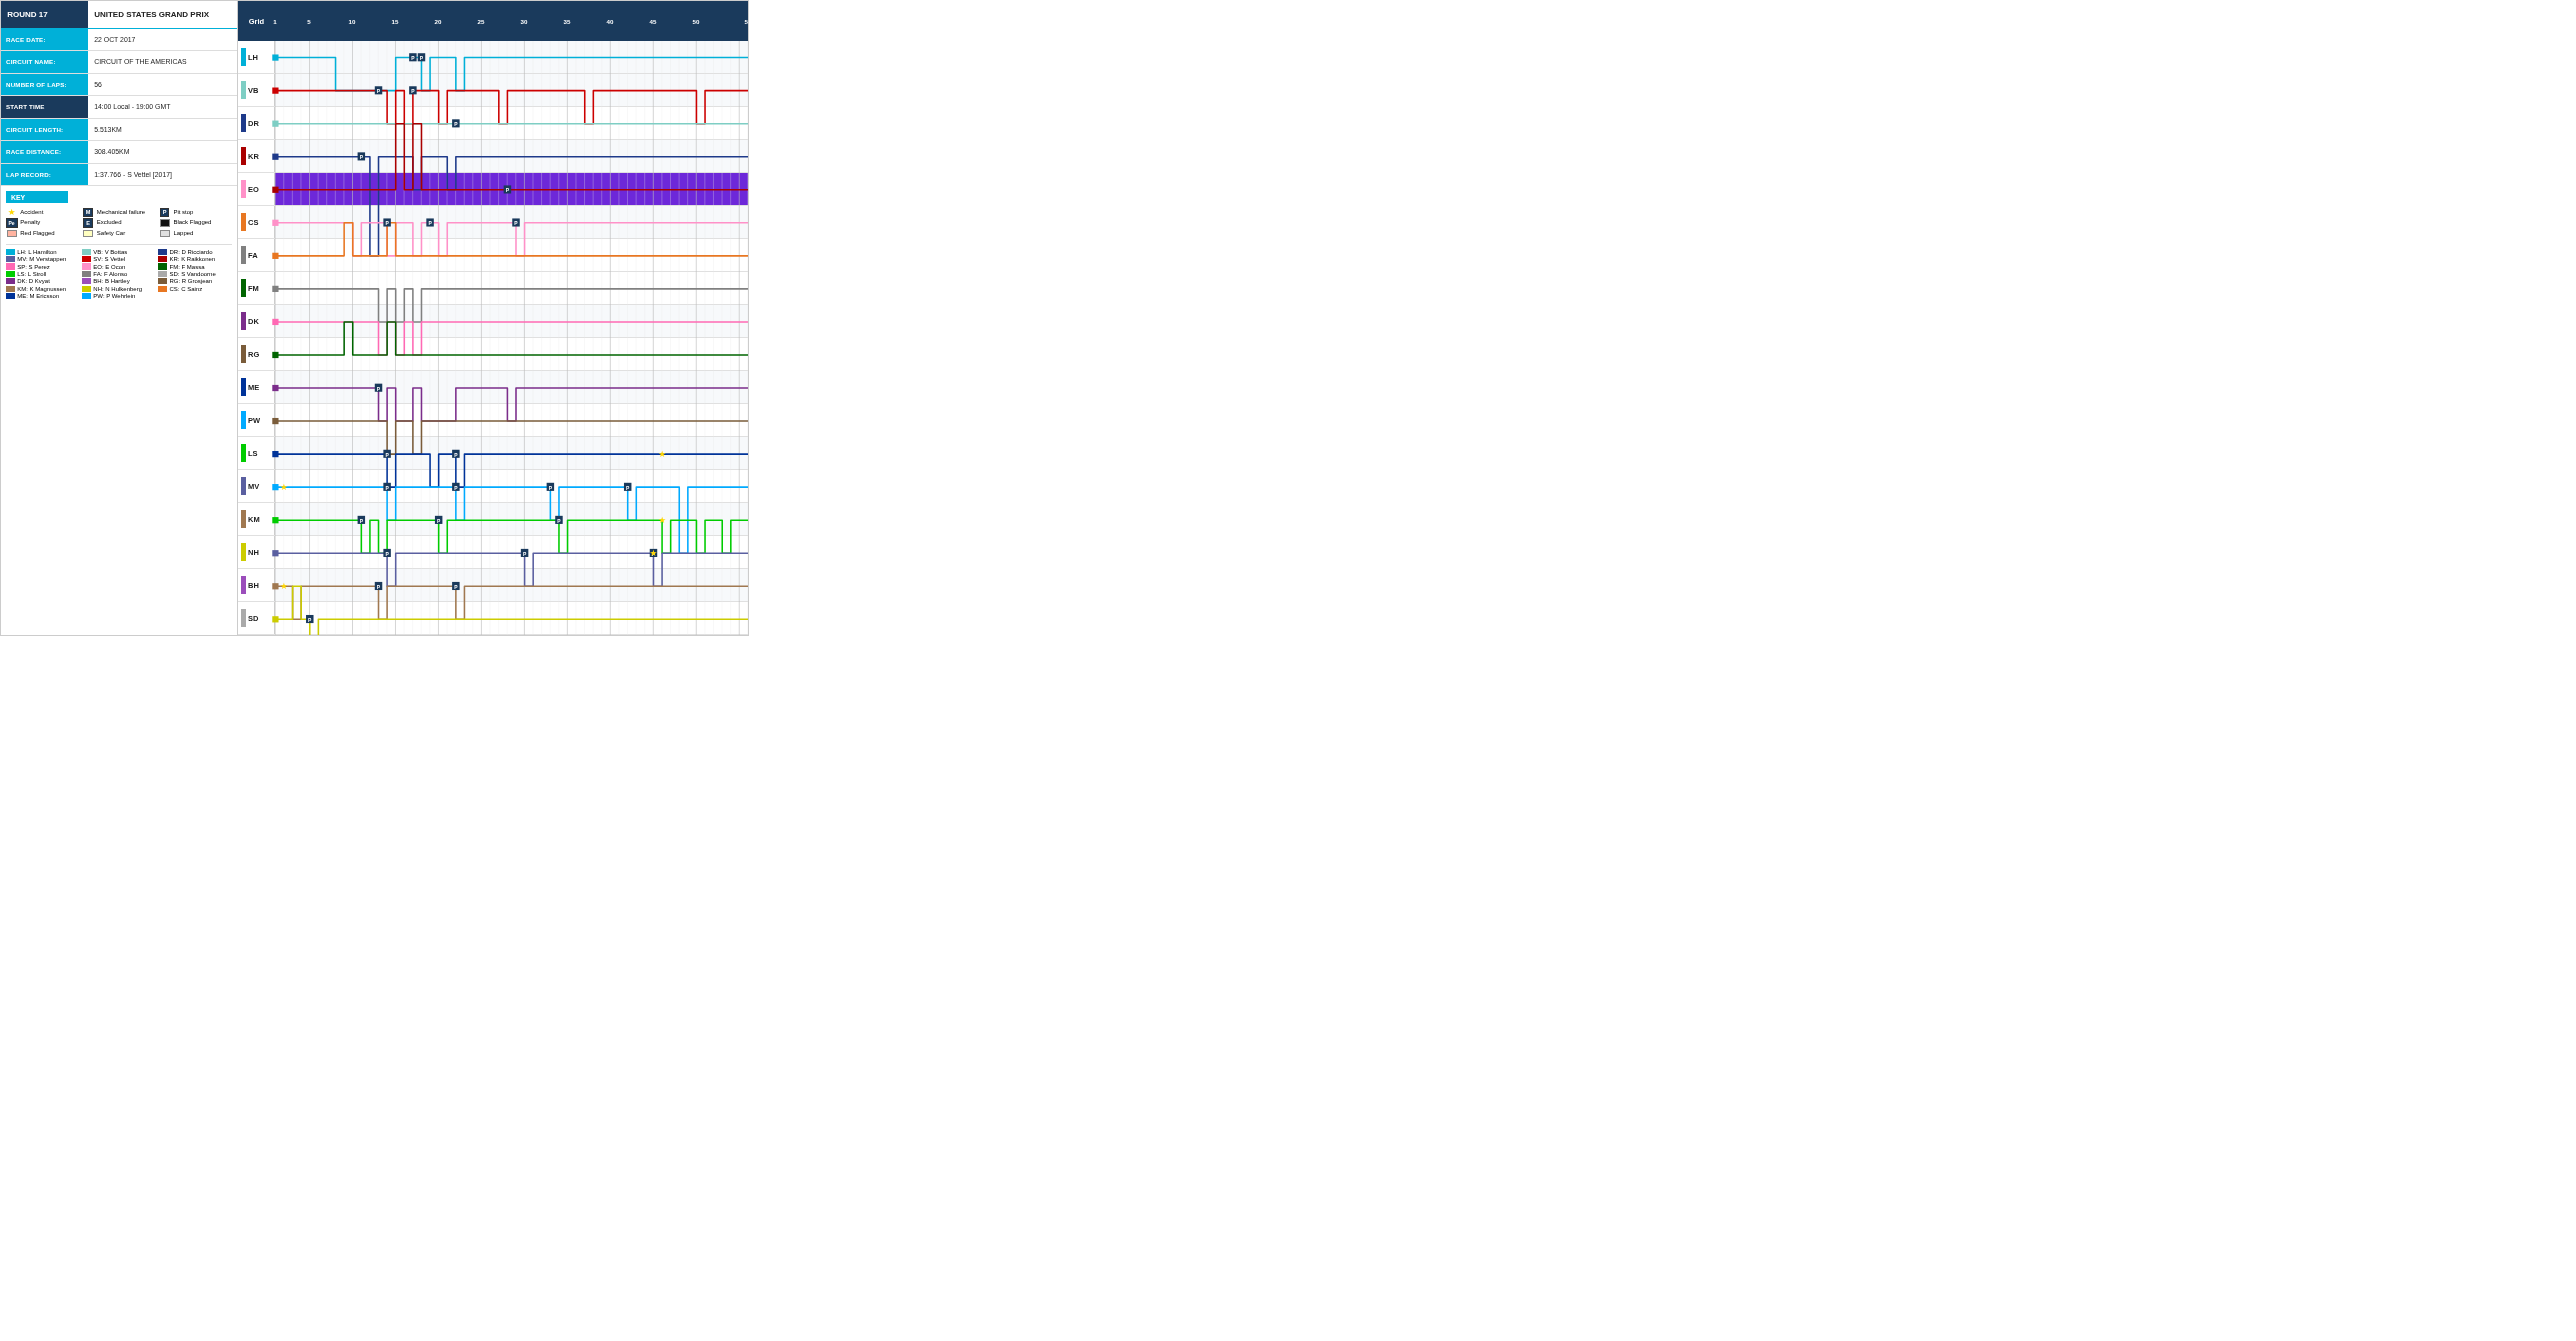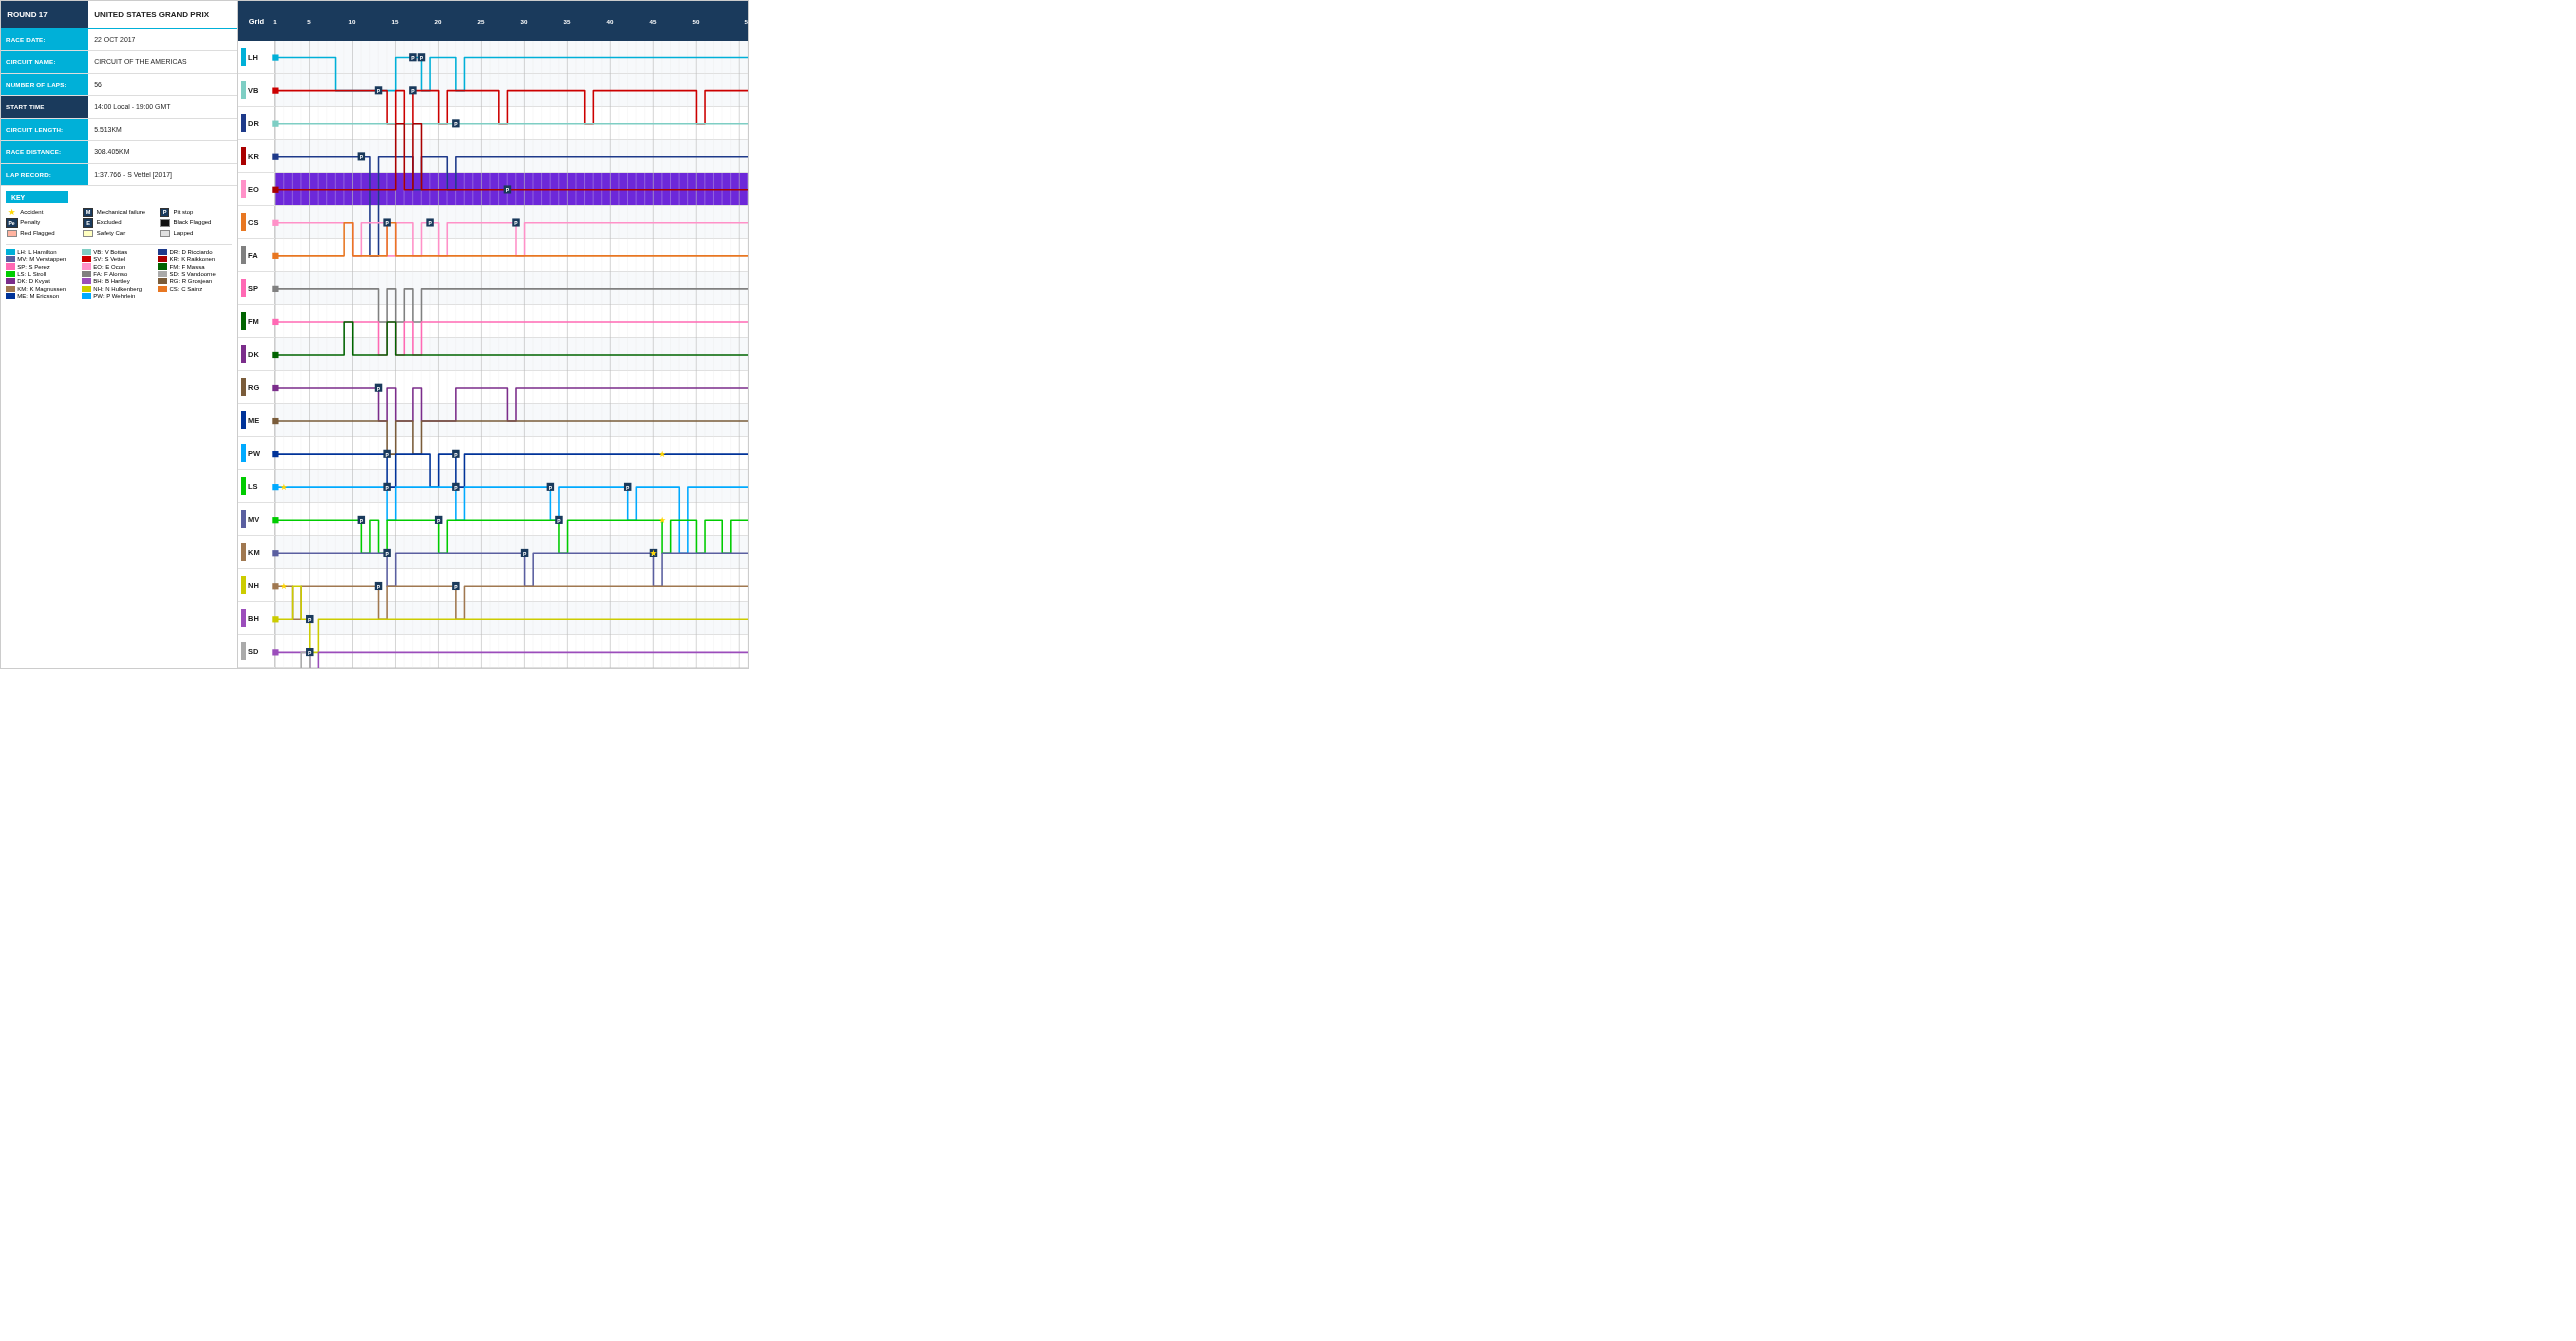--- a/index.html
+++ b/index.html
@@ -531,27 +531,20 @@
           </div>
           <div class="chart-canvas-area" style="width: 473px; height: 33px; position: relative;"></div>
         </div>
         <div class="chart-row" style="height: 33px; background: rgb(255, 255, 255);">
           <div class="row-label">
             <div class="row-color-bar" style="background: rgb(128, 128, 128);"></div>
             <span class="row-code">FA</span>
           </div>
           <div class="chart-canvas-area" style="width: 473px; height: 33px; position: relative;"></div>
         </div>
-        <div class="chart-row" style="height: 33px; background: rgb(247, 249, 251);">
-          <div class="row-label">
-            <div class="row-color-bar" style="background: rgb(255, 105, 180);"></div>
-            <span class="row-code">SP</span>
-          </div>
-          <div class="chart-canvas-area" style="width: 473px; height: 33px; position: relative;"></div>
-        </div>
         <div class="chart-row" style="height: 33px; background: rgb(255, 255, 255);">
           <div class="row-label">
             <div class="row-color-bar" style="background: rgb(0, 100, 0);"></div>
             <span class="row-code">FM</span>
           </div>
           <div class="chart-canvas-area" style="width: 473px; height: 33px; position: relative;"></div>
         </div>
         <div class="chart-row" style="height: 33px; background: rgb(247, 249, 251);">
           <div class="row-label">
             <div class="row-color-bar" style="background: rgb(123, 45, 139);"></div>

